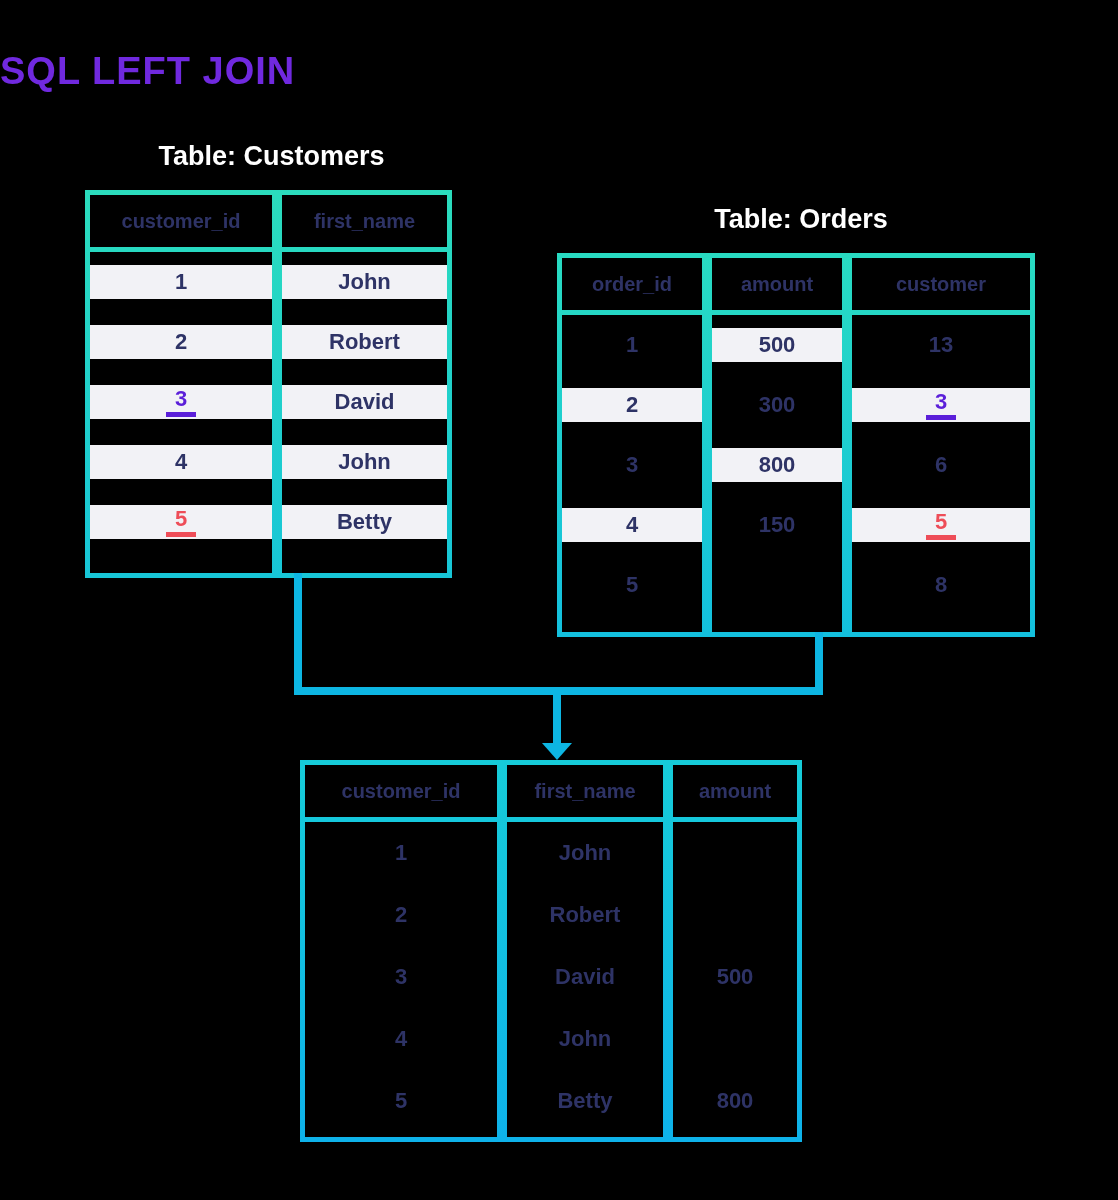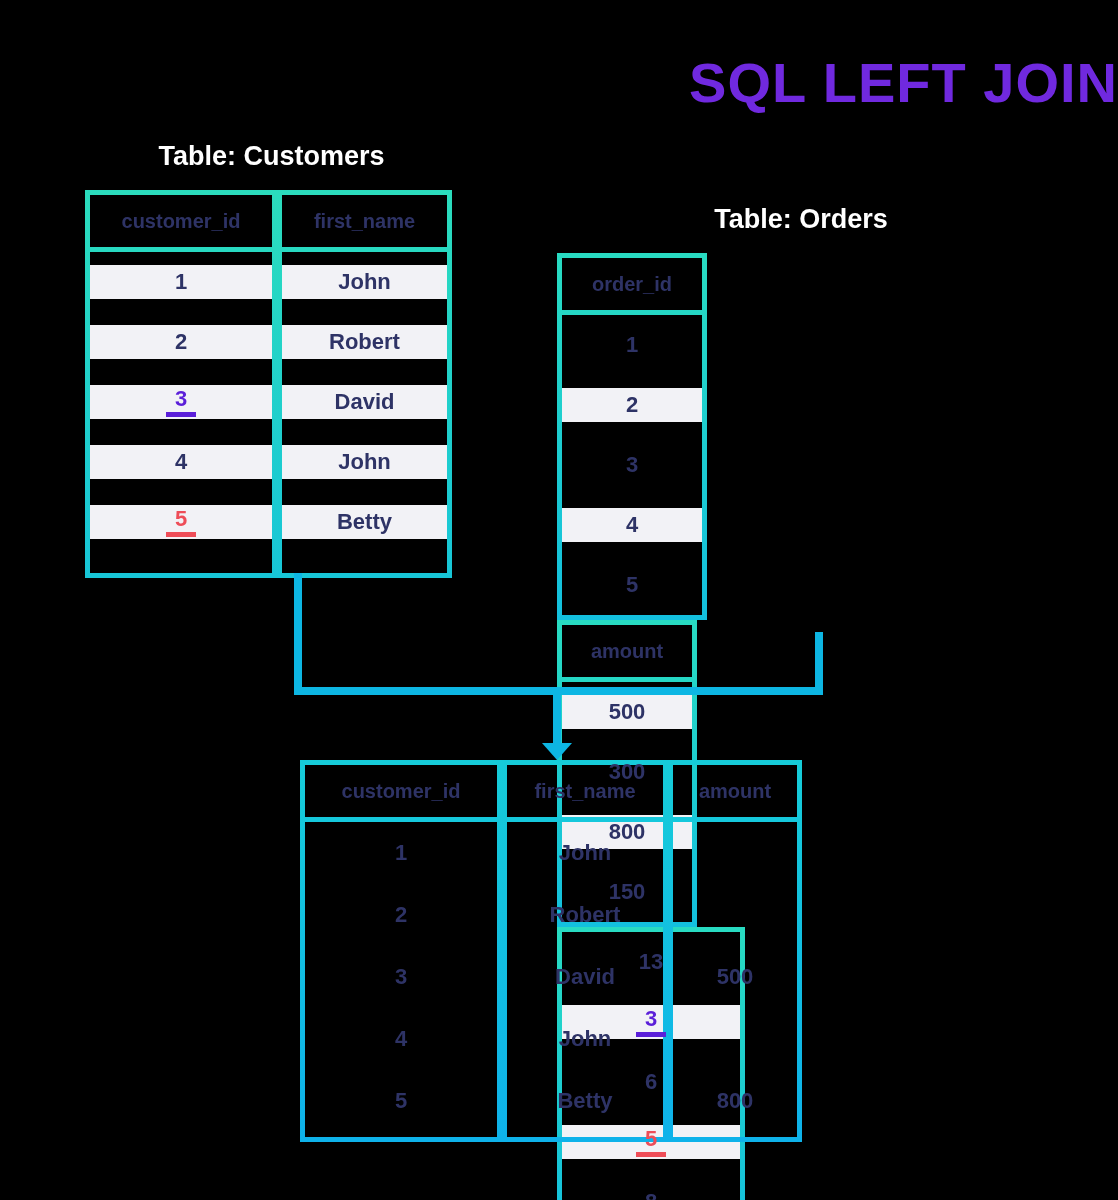--- a/index.html
+++ b/index.html
@@ -5,35 +5,35 @@
   html,body{margin:0;padding:0;background:#000;}
   .stage{
     position:relative;
     width:1118px;height:1200px;
     background:#000;
     font-family:"Liberation Sans",sans-serif;
     overflow:hidden;
   }
   .title{
     position:absolute;left:0;right:0;top:50px;
-    text-align:right;
-    font-size:56px;font-weight:bold;letter-spacing:1px;
+    text-align:left;
+    font-size:38px;font-weight:bold;letter-spacing:1px;
     color:#7029df;
   }
   .caption{
     position:absolute;
     font-size:27px;font-weight:bold;color:#ffffff;
     text-align:center;
   }
   .cap-customers{left:85px;top:141px;width:373px;}
   .cap-orders{left:557px;top:204px;width:488px;text-align:center;}
 
   .jtable{position:absolute;display:flex;align-items:stretch;}
   .t-customers{left:85px;top:190px;height:388px;}
-  .t-orders{left:557px;top:253px;height:384px;flex-direction:column;}
+  .t-orders{left:557px;top:253px;height:384px;}
   .t-result{left:300px;top:760px;height:382px;}
 
   .col{
     box-sizing:border-box;
     border:5px solid transparent;
     display:flex;flex-direction:column;
   }
   .t-customers .col{border-image:linear-gradient(180deg,#2bdcbd,#17c6d7) 1;}
   .t-orders    .col{border-image:linear-gradient(180deg,#28dbc2,#13c0de) 1;}
   .t-result    .col{border-image:linear-gradient(180deg,#16ccd9,#0eb2ea) 1;}
@@ -153,20 +153,21 @@
           <span class="cell-text">300</span>
         </div>
         <div class="slot shaded">
           <span class="cell-text">800</span>
         </div>
         <div class="slot">
           <span class="cell-text">150</span>
         </div>
       </div>
       <div class="col" style="width: 188px;">
+        <div class="hdr">customer</div>
         <div class="slot">
           <span class="cell-text">13</span>
         </div>
         <div class="slot shaded">
           <span class="cell-text mark-purple">3</span>
         </div>
         <div class="slot">
           <span class="cell-text">6</span>
         </div>
         <div class="slot shaded">

